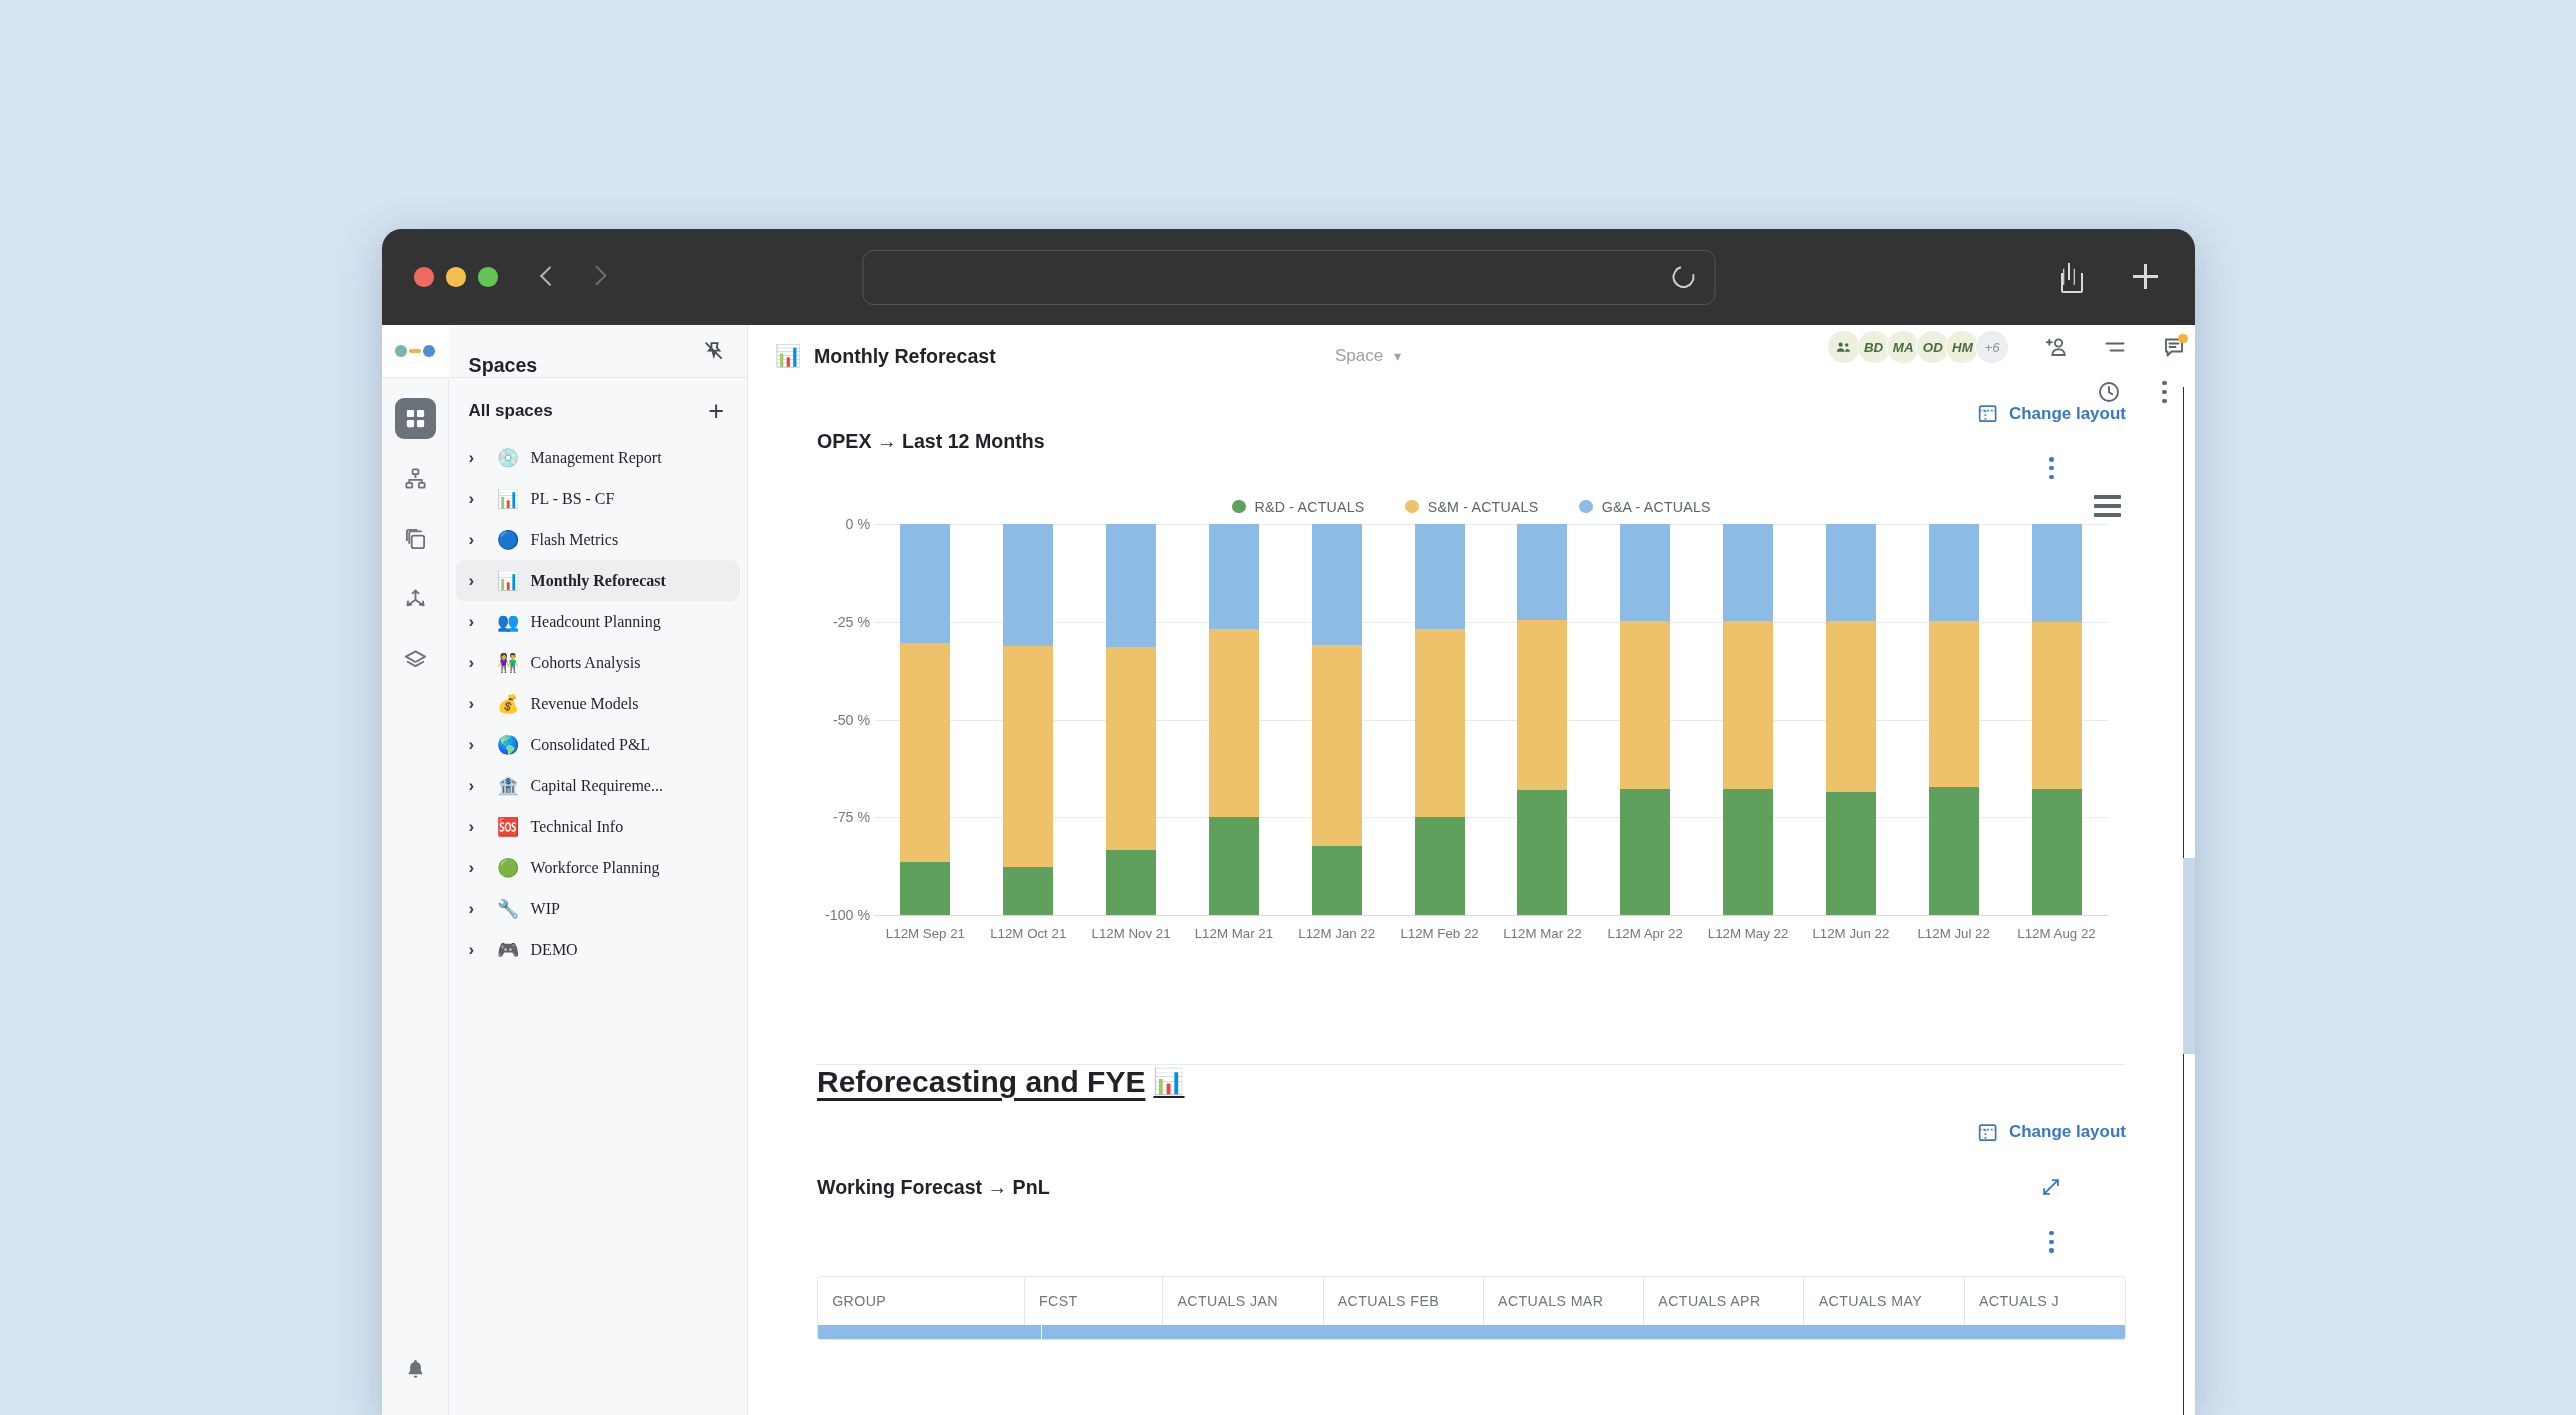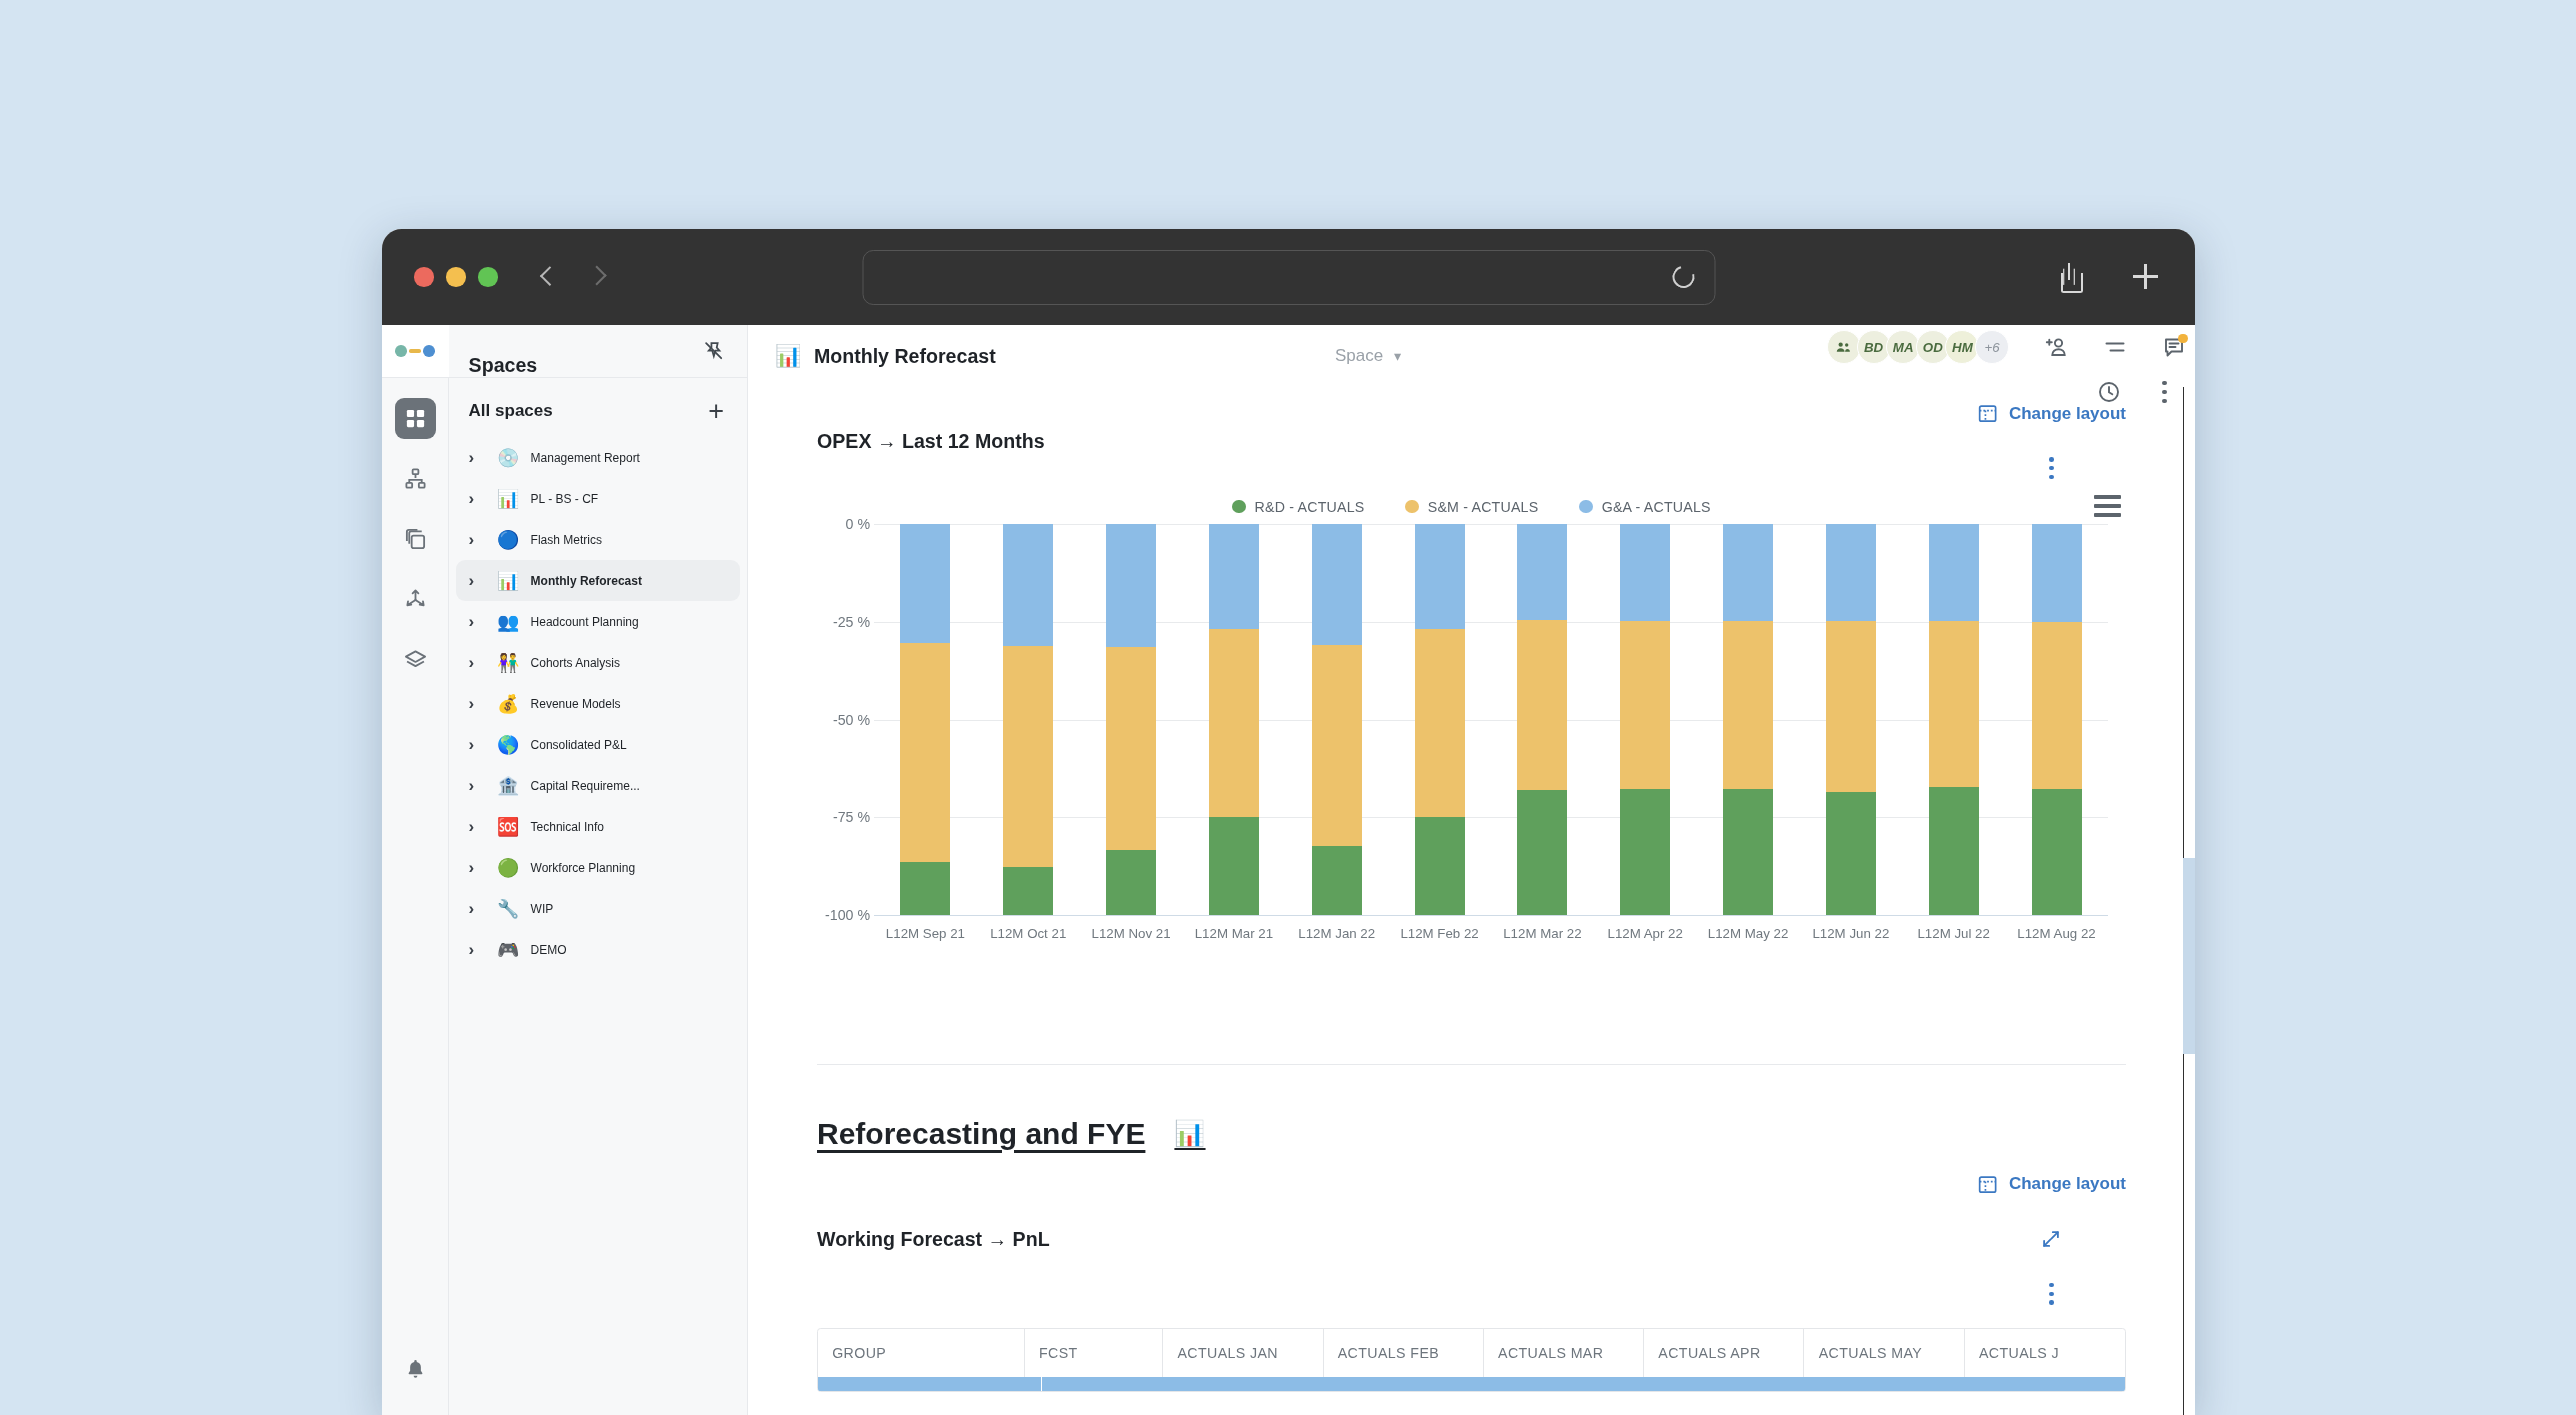--- a/index.html
+++ b/index.html
@@ -132,21 +132,21 @@
   .plus-small { font-size:27px; color:#3a4047; line-height:16px; font-weight:300; }
 
   .space-item {
     display:flex; align-items:center; gap:12.4px;
     height: 41px; margin: 0 7.1px; padding-left: 12.4px;
     border-radius: 9px; cursor:pointer;
   }
   .space-item.selected { background:#eceef0; }
   .chev { width: 16px; color:#3b4149; font-size:17px; font-weight:700; line-height:1; }
   .space-emoji { font-size: 18px; width: 21.3px; text-align:center; }
-  .space-label { font-size: 12px; color:#1f2328; font-weight:500; white-space:nowrap; }
+  .space-label { font-size: 16px; color:#1f2328; font-weight:500; white-space:nowrap;font-family:Liberation Serif, serif; }
   .space-item.selected .space-label { font-weight:700; }
 
   
   .main { flex:1; display:flex; flex-direction:column; background:#fff; position:relative; overflow:hidden; }
 
   .topbar { height: 62px; display:flex; align-items:center; padding: 0 30px 0 27px; position:relative; }
   .doc-title-wrap { display:flex; align-items:center; gap:12.4px; }
   .doc-emoji { font-size: 21.3px; }
   .doc-title { font-size: 19.6px; font-weight:700; color:#1f2328; }
   .space-select {
@@ -228,21 +228,21 @@
   .seg { width:100%; }
   .xaxis { position:absolute; left:0; right:0; top:402px; display:flex; }
   .xtick { flex:1; text-align:center; font-size:13.3px; color:#70787f; }
 
   .divider { height:0.9px; background:#e7e9ec; margin: 32px 0 0 0; }
 
   
   .page-title {
     font-size: 30px; font-weight: 700; color:#1f2328;
     text-decoration: underline; text-underline-offset: 6.2px;
-    margin-top: 52px; display:inline-flex; align-items:center; gap:29px;text-align:right;
+    display:inline-flex; align-items:center; gap:8px;text-align:right;
   }
   .page-title .emoji { font-size:25px; text-decoration:none; }
 
   .table-wrap { margin-top: 18px; border:0.9px solid #e4e6e9; border-radius:3.6px; overflow:hidden; }
   .trow { display:flex; }
   .tcell {
     font-size:14.2px; color:#6d757d; letter-spacing:0.4px;
     padding: 16px 14.2px; border-right:0.9px solid #e4e6e9;
   }
   .trow.r1 .tcell { border-bottom:0.9px solid #e4e6e9; }

